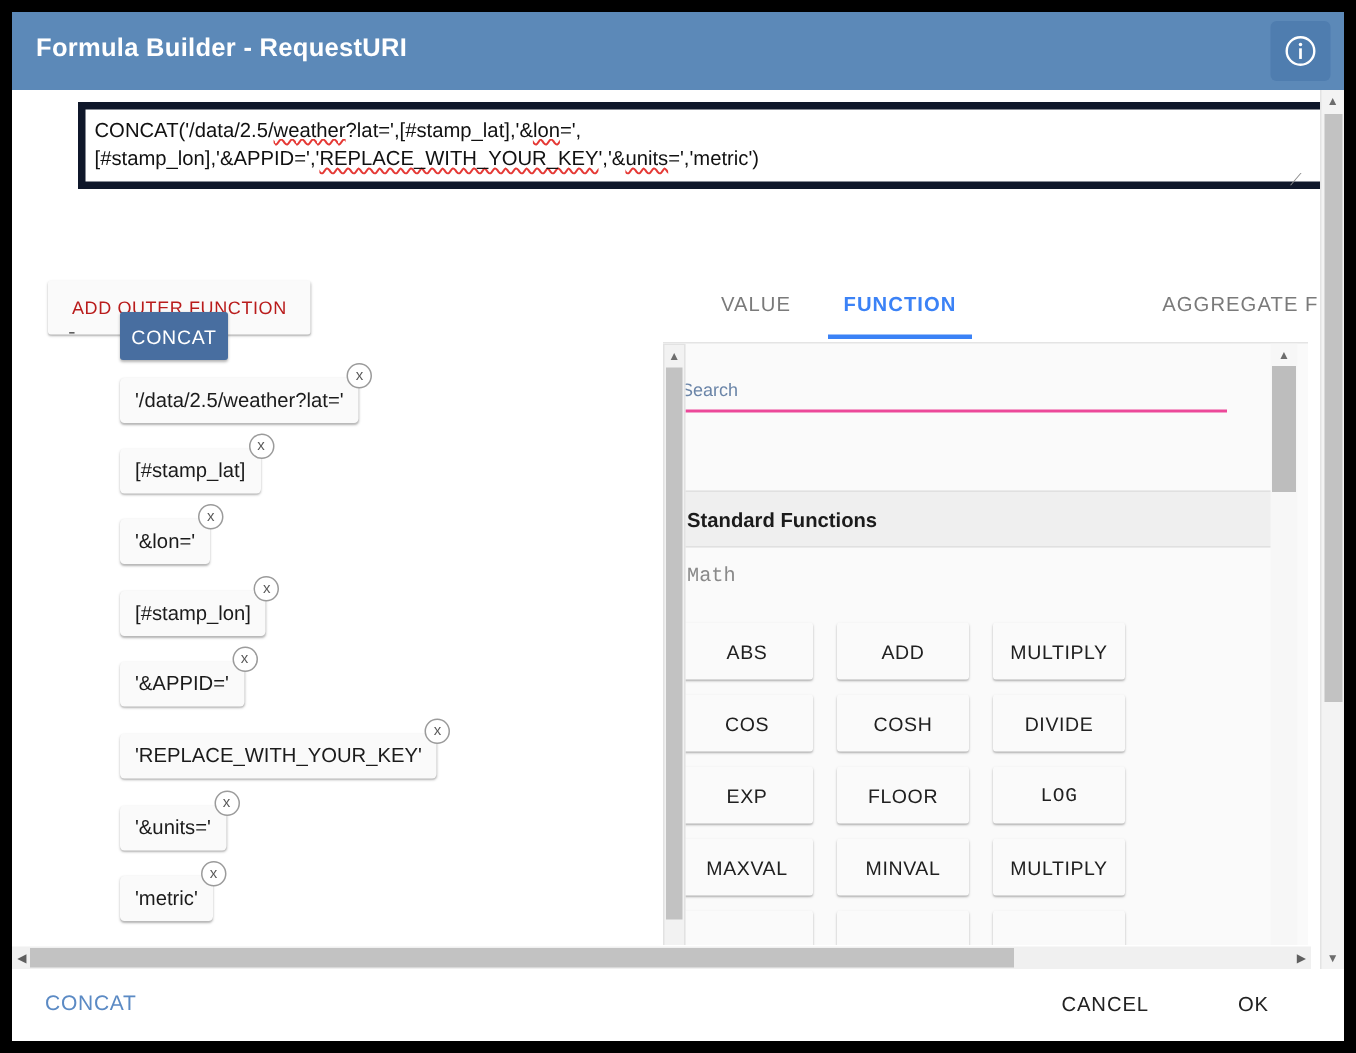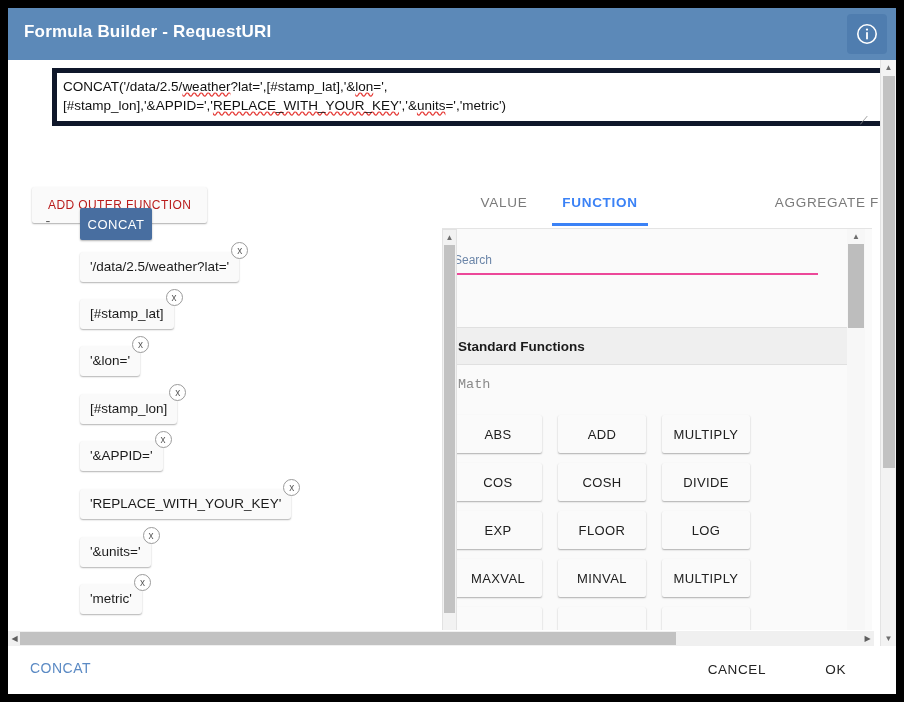--- a/index.html
+++ b/index.html
@@ -366,21 +366,21 @@
     <div id="cat-math">Math</div>
     <div id="func-grid">
         <button class="func-btn" style="left: 0px; top: 0px;">ABS</button>
         <button class="func-btn" style="left: 104px; top: 0px;">ADD</button>
         <button class="func-btn" style="left: 208px; top: 0px;">MULTIPLY</button>
         <button class="func-btn" style="left: 0px; top: 48px;">COS</button>
         <button class="func-btn" style="left: 104px; top: 48px;">COSH</button>
         <button class="func-btn" style="left: 208px; top: 48px;">DIVIDE</button>
         <button class="func-btn" style="left: 0px; top: 96px;">EXP</button>
         <button class="func-btn" style="left: 104px; top: 96px;">FLOOR</button>
-        <button class="func-btn" style="left: 208px; top: 96px;">LOG</button>
+        <button class="func-btn" style="left: 208px; top: 96px; font-family: Liberation Mono, monospace;">LOG</button>
         <button class="func-btn" style="left: 0px; top: 144px;">MAXVAL</button>
         <button class="func-btn" style="left: 104px; top: 144px;">MINVAL</button>
         <button class="func-btn" style="left: 208px; top: 144px;">MULTIPLY</button>
         <button class="func-btn" style="left: 0px; top: 192px;"></button>
         <button class="func-btn" style="left: 104px; top: 192px;"></button>
         <button class="func-btn" style="left: 208px; top: 192px;"></button>
       </div>
 
     <div class="vscroll" id="inner-left-scroll" style="left:0; top:0; width:15px; height:402px;">
       <div class="arrow" style="top:0;">▲</div>

